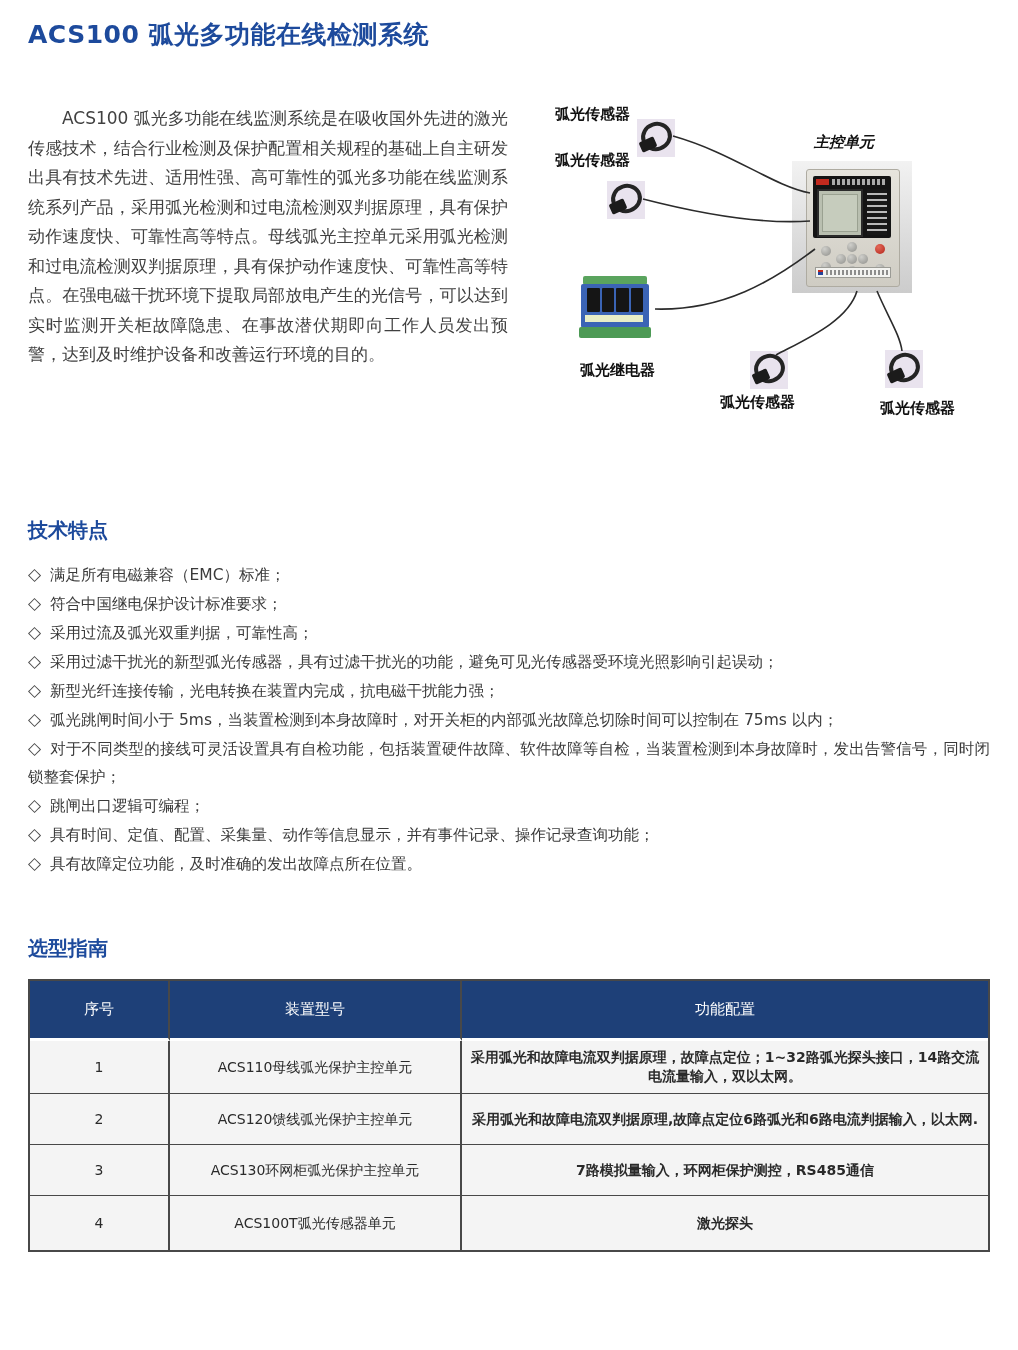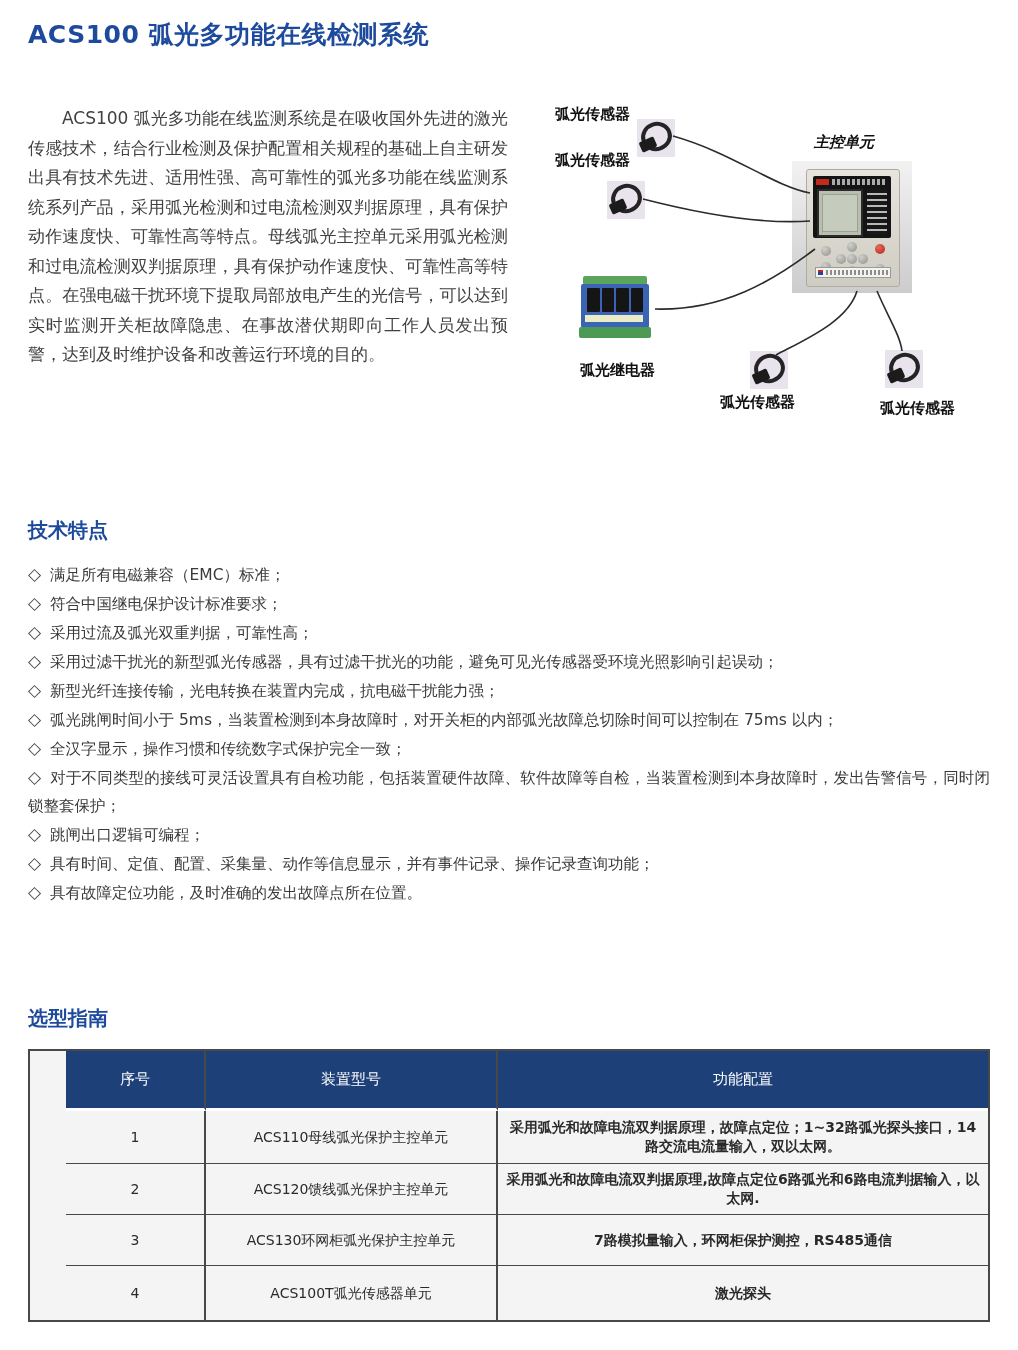--- a/index.html
+++ b/index.html
@@ -46,23 +46,23 @@
         background:repeating-linear-gradient(90deg,#6b6b6b 0 2px, transparent 2px 4px); opacity:.75; }
 
   
   .section-heading { font-size:20px; font-weight:600; color:#1d4a9c; margin:0; }
   .features { margin-top:70px; }
   .feature-list { list-style:none; margin:16px 0 0 0; padding:0; font-size:15.5px; color:#3a3a3a; }
   .feature-list li { line-height:28px; text-align:justify; }
   .feature-marker { color:#4a4a4a; font-size:17px; margin-right:9px; }
 
   
-  .selection { margin-top:98px; }
+  .selection { margin-top:57px; }
   .spec-table { margin-top:17px; width:962px; border:2px solid #484848; border-collapse:separate; border-spacing:0;
-        table-layout:fixed; background:#f4f4f4; color:#2a2a2a;padding-left:36px; }
+        table-layout:fixed; background:#f4f4f4; color:#2a2a2a; }
   .spec-table col.c1 { width:140px; } .spec-table col.c2 { width:292px; }
   .spec-table th { background:#1e4078; color:#ffffff; font-weight:400; font-size:15px; height:55px;
         border-right:2px solid #484848; border-bottom:3px solid #ffffff; }
   .spec-table th:last-child { border-right:none; }
   .spec-table td { text-align:center; font-size:14px; line-height:19px; padding:4px 6px;
         border-right:2px solid #484848; border-top:1px solid #484848; }
   .spec-table td:last-child { border-right:none;font-weight:bold; }
   .spec-table tr.r1 td { border-top:none; height:44px; }
   .spec-table tr.r2 td { height:42px; }
   .spec-table tr.r3 td { height:42px; }
@@ -157,21 +157,20 @@
 
   <div class="features">
     <h2 class="section-heading">技术特点</h2>
     <ul class="feature-list">
       <li><span class="feature-marker">◇</span><span>满足所有电磁兼容（EMC）标准；</span></li>
       <li><span class="feature-marker">◇</span><span>符合中国继电保护设计标准要求；</span></li>
       <li><span class="feature-marker">◇</span><span>采用过流及弧光双重判据，可靠性高；</span></li>
       <li><span class="feature-marker">◇</span><span>采用过滤干扰光的新型弧光传感器，具有过滤干扰光的功能，避免可见光传感器受环境光照影响引起误动；</span></li>
       <li><span class="feature-marker">◇</span><span>新型光纤连接传输，光电转换在装置内完成，抗电磁干扰能力强；</span></li>
       <li><span class="feature-marker">◇</span><span>弧光跳闸时间小于 5ms，当装置检测到本身故障时，对开关柜的内部弧光故障总切除时间可以控制在 75ms 以内；</span></li>
-      <li><span class="feature-marker">◇</span><span>全汉字显示，操作习惯和传统数字式保护完全一致；</span></li>
       <li><span class="feature-marker">◇</span><span>对于不同类型的接线可灵活设置具有自检功能，包括装置硬件故障、软件故障等自检，当装置检测到本身故障时，发出告警信号，同时闭锁整套保护；</span></li>
       <li><span class="feature-marker">◇</span><span>跳闸出口逻辑可编程；</span></li>
       <li><span class="feature-marker">◇</span><span>具有时间、定值、配置、采集量、动作等信息显示，并有事件记录、操作记录查询功能；</span></li>
       <li><span class="feature-marker">◇</span><span>具有故障定位功能，及时准确的发出故障点所在位置。</span></li>
     </ul>
   </div>
 
   <div class="selection">
     <h2 class="section-heading">选型指南</h2>
     <table class="spec-table">

